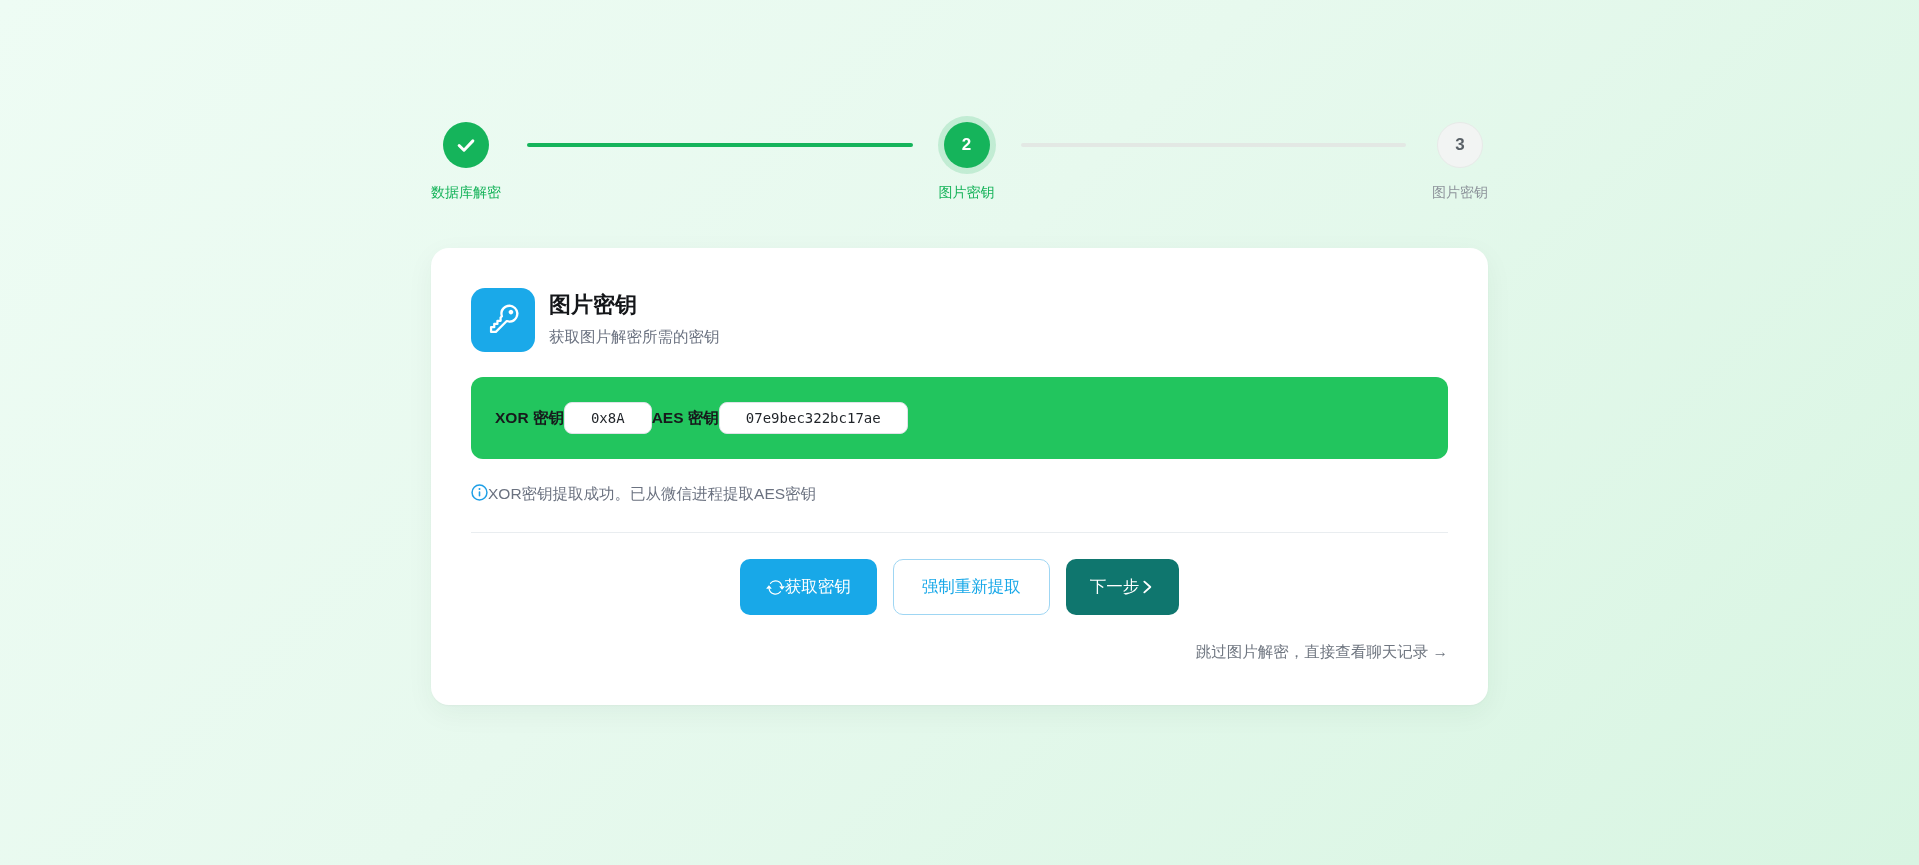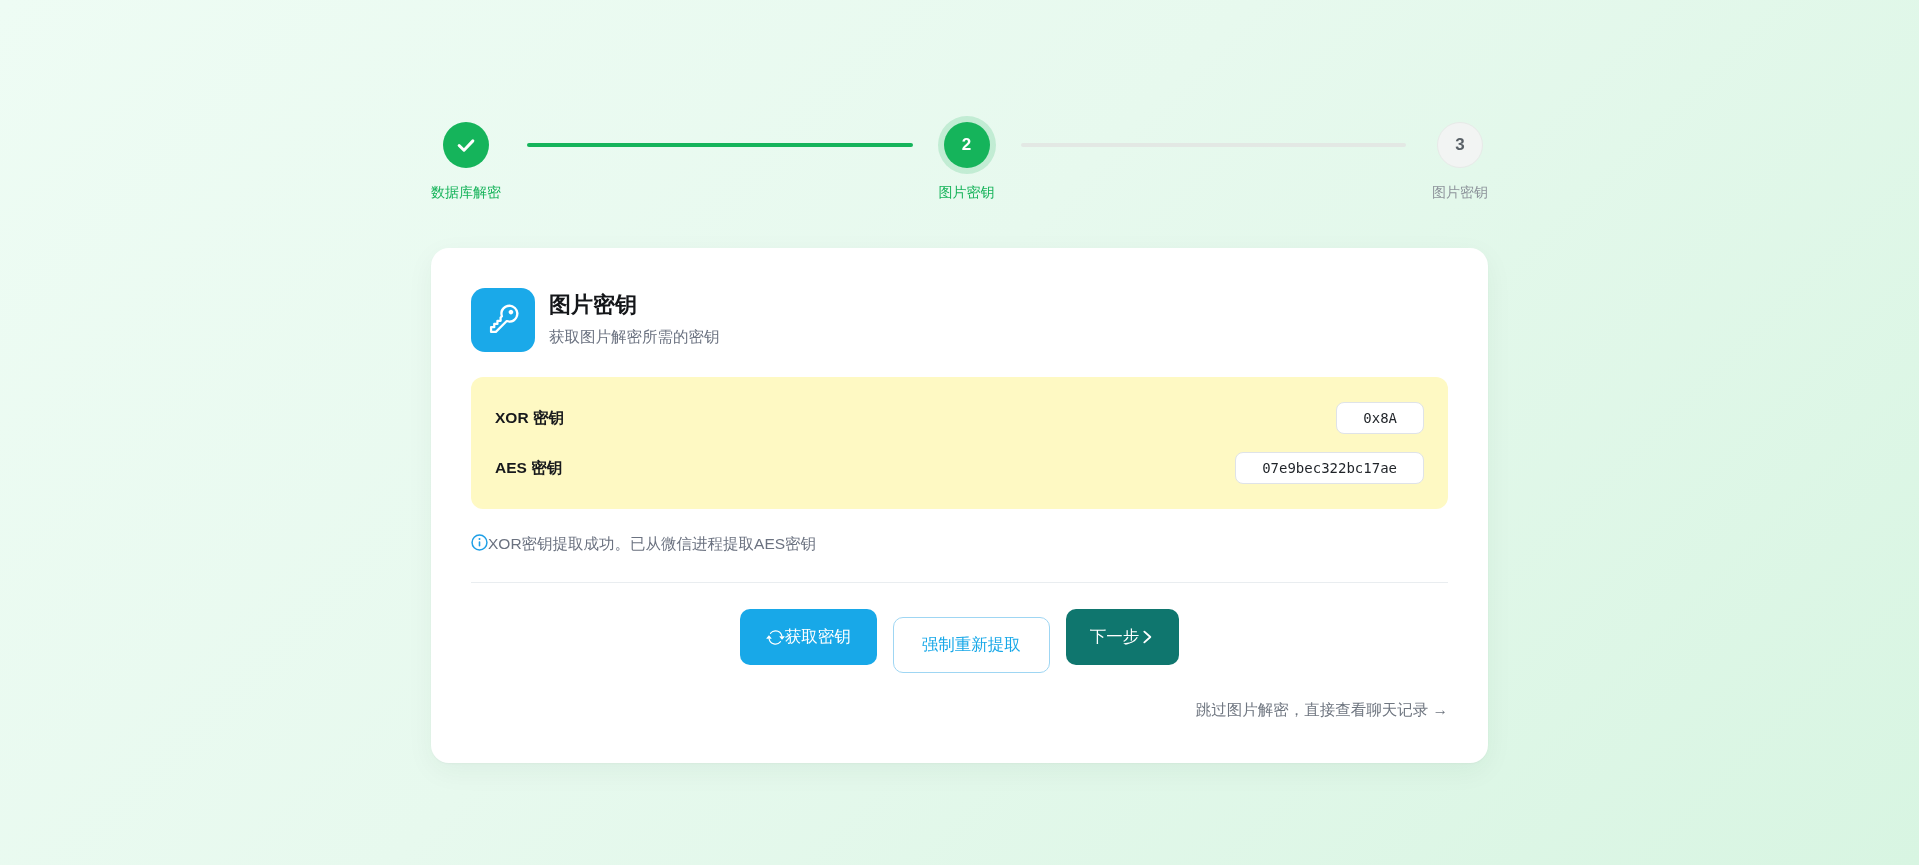--- a/index.html
+++ b/index.html
@@ -46,22 +46,22 @@
   }
   .card-header { display: flex; align-items: flex-start; gap: 14px; }
   .icon-tile {
     width: 64px; height: 64px; border-radius: 14px; background: #1aa9e9;
     display: flex; align-items: center; justify-content: center; flex: 0 0 auto;
   }
   .card-title { font-size: 22px; font-weight: 700; color: #141619; margin-top: 2px; }
   .card-subtitle { font-size: 15.5px; color: #6b7280; margin-top: 7px; }
 
   .kv-panel {
-    margin-top: 25px; background: #fef9c3; border-radius: 12px;
-    padding: 21px 24px; display: flex; flex-direction: column; gap: 10px;
+    margin-top: 25px; background: #22c55e; border-radius: 12px;
+    padding: 21px 24px; display: flex; flex-direction: row; 
   }
   .kv-row { display: flex; align-items: center; justify-content: space-between; height: 40px; }
   .kv-label { font-size: 15.5px; font-weight: 700; color: #17191c; }
   .kv-value {
     background: #ffffff; border: 1px solid #dfe3e8; border-radius: 8px;
     padding: 7px 26px; font-family: "DejaVu Sans Mono", "Liberation Mono", monospace;
     font-size: 14px; color: #1f2328;
   }
 
   .status-row { margin-top: 25px; display: flex; align-items: flex-start; }
@@ -69,21 +69,21 @@
 
   .divider { margin-top: 27px; height: 1px; background: #e9edf0; }
 
   .actions { margin-top: 26px; display: flex; justify-content: center; gap: 16px; }
   .btn {
     height: 56px; border-radius: 10px; border: none; cursor: pointer;
     display: inline-flex; align-items: center; justify-content: center; 
     font-family: inherit; font-size: 16.5px;
   }
   .btn-blue { background: #18a8e8; color: #ffffff; padding: 0 26px; }
-  .btn-outline { background: #ffffff; color: #18a8e8; border: 1px solid #9fd6f3; padding: 0 28px; margin-top: 8px; }
+  .btn-outline { background: #ffffff; color: #18a8e8; border: 1px solid #9fd6f3; padding: 0 28px; }
   .btn-green { background: #0f766e; color: #ffffff; padding: 0 24px; font-weight: 500; }
 
   .skip-row { margin-top: 27px; text-align: right; }
   .skip-link {
     font-size: 15.5px; color: #6f7680; text-decoration: none; cursor: pointer;
   }
 </style>
 </head>
 <body>
 

